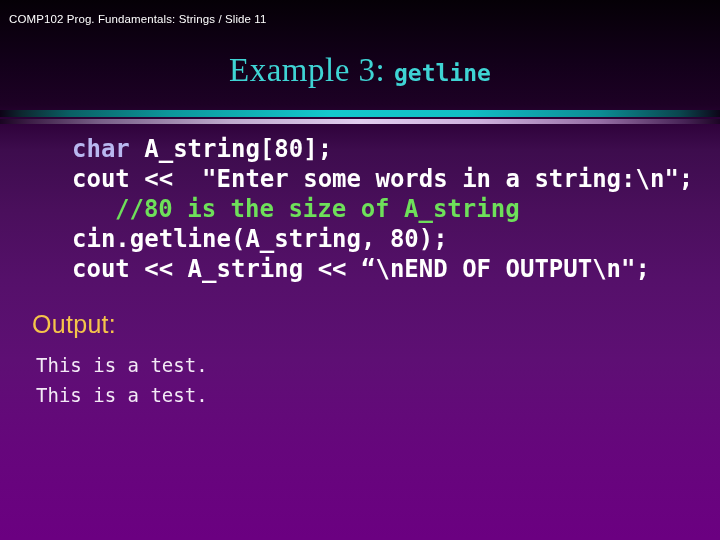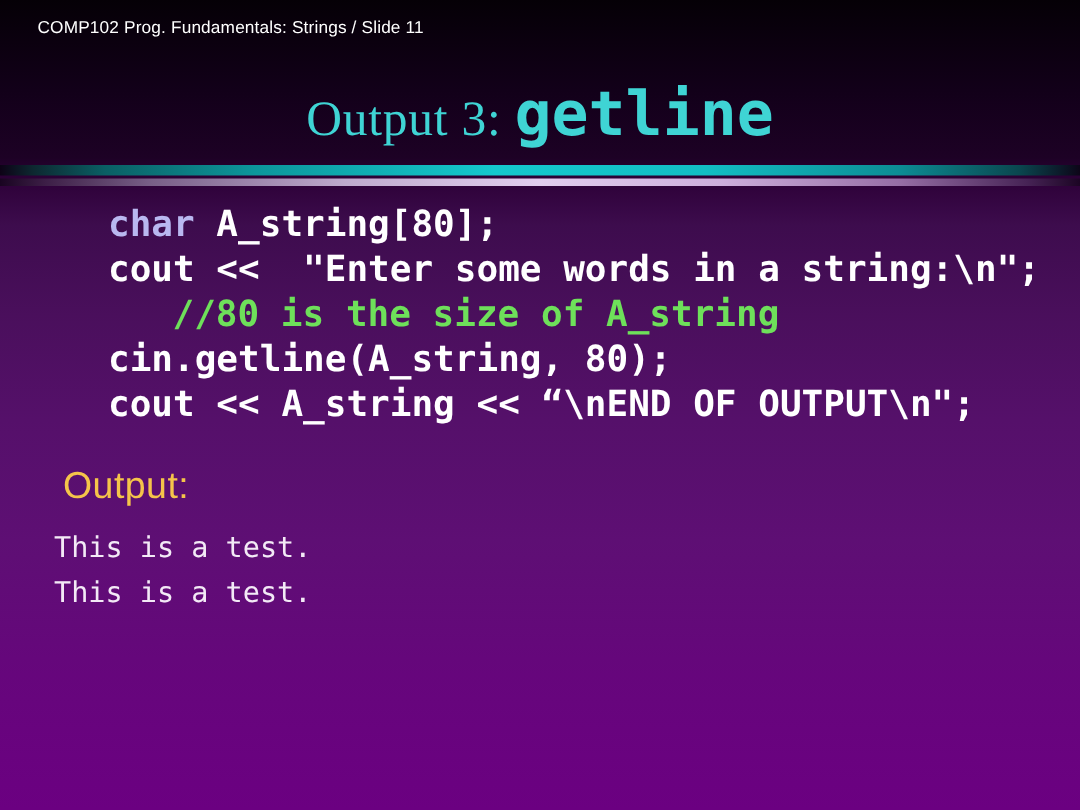--- a/index.html
+++ b/index.html
@@ -23,21 +23,21 @@
         #4a0f5c 210px,
         #55106a 280px,
         #5e0f74 360px,
         #66067c 450px,
         #6b0081 540px);
   }
 
   
   .header {
     position: absolute;
-    left: 25px;
+    left: 9px;
     top: 12px;
     font-size: 11.5px;
     line-height: 14px;
     color: #ffffff;
     letter-spacing: 0.1px;
     white-space: nowrap;
     font-family: "Liberation Sans", sans-serif;
   }
 
   
@@ -50,21 +50,21 @@
     white-space: nowrap;
   }
   .title-serif {
     font-family: "Liberation Serif", serif;
     font-size: 33px;
     color: #3fd4d4;
     letter-spacing: 0.5px;
   }
   .title-mono {
     font-family: "DejaVu Sans Mono", monospace;
-    font-size: 41px;
+    font-size: 23px;
     font-weight: bold;
     color: #3fd4d4;
     letter-spacing: 0px;
   }
 
   
   .bar-teal {
     position: absolute;
     left: 0;
     top: 110px;
@@ -111,21 +111,21 @@
     color: #ffffff;
     white-space: pre;
   }
   .code .ln { display: block; }
   .kw      { color: #b9b8f0; }
   .comment { color: #6ee05a; margin-left: 43px; }
 
   
   .output-label {
     position: absolute;
-    left: 42px;
+    left: 32px;
     top: 310px;
     font-family: "Liberation Sans", sans-serif;
     font-size: 25px;
     color: #f5c44a;
     letter-spacing: 0.3px;
   }
 
   
   .console {
     position: absolute;
@@ -140,21 +140,21 @@
   .console .ln { display: block; }
 </style>
 </head>
 <body>
 
 <div id="slide">
 
   <div class="header">COMP102 Prog. Fundamentals: Strings / Slide 11</div>
 
   <div class="title-wrap">
-    <span class="title-serif">Output 3: </span><span class="title-mono">getline</span>
+    <span class="title-serif">Example 3: </span><span class="title-mono">getline</span>
   </div>
 
   <div class="bar-teal"></div>
   <div class="bar-lav"></div>
 
   <div class="code" id="code-block"><span class="ln"><span class="kw">char</span><span> A_string[80];</span></span><span class="ln"><span>cout &lt;&lt;  "Enter some words in a string:\n";</span></span><span class="ln"><span class="comment">//80 is the size of A_string</span></span><span class="ln"><span>cin.getline(A_string, 80);</span></span><span class="ln"><span>cout &lt;&lt; A_string &lt;&lt; “\nEND OF OUTPUT\n";</span></span></div>
 
   <div class="output-label">Output:</div>
 
   <div class="console" id="console-block"><span class="ln">This is a test.</span><span class="ln">This is a test.</span></div>

